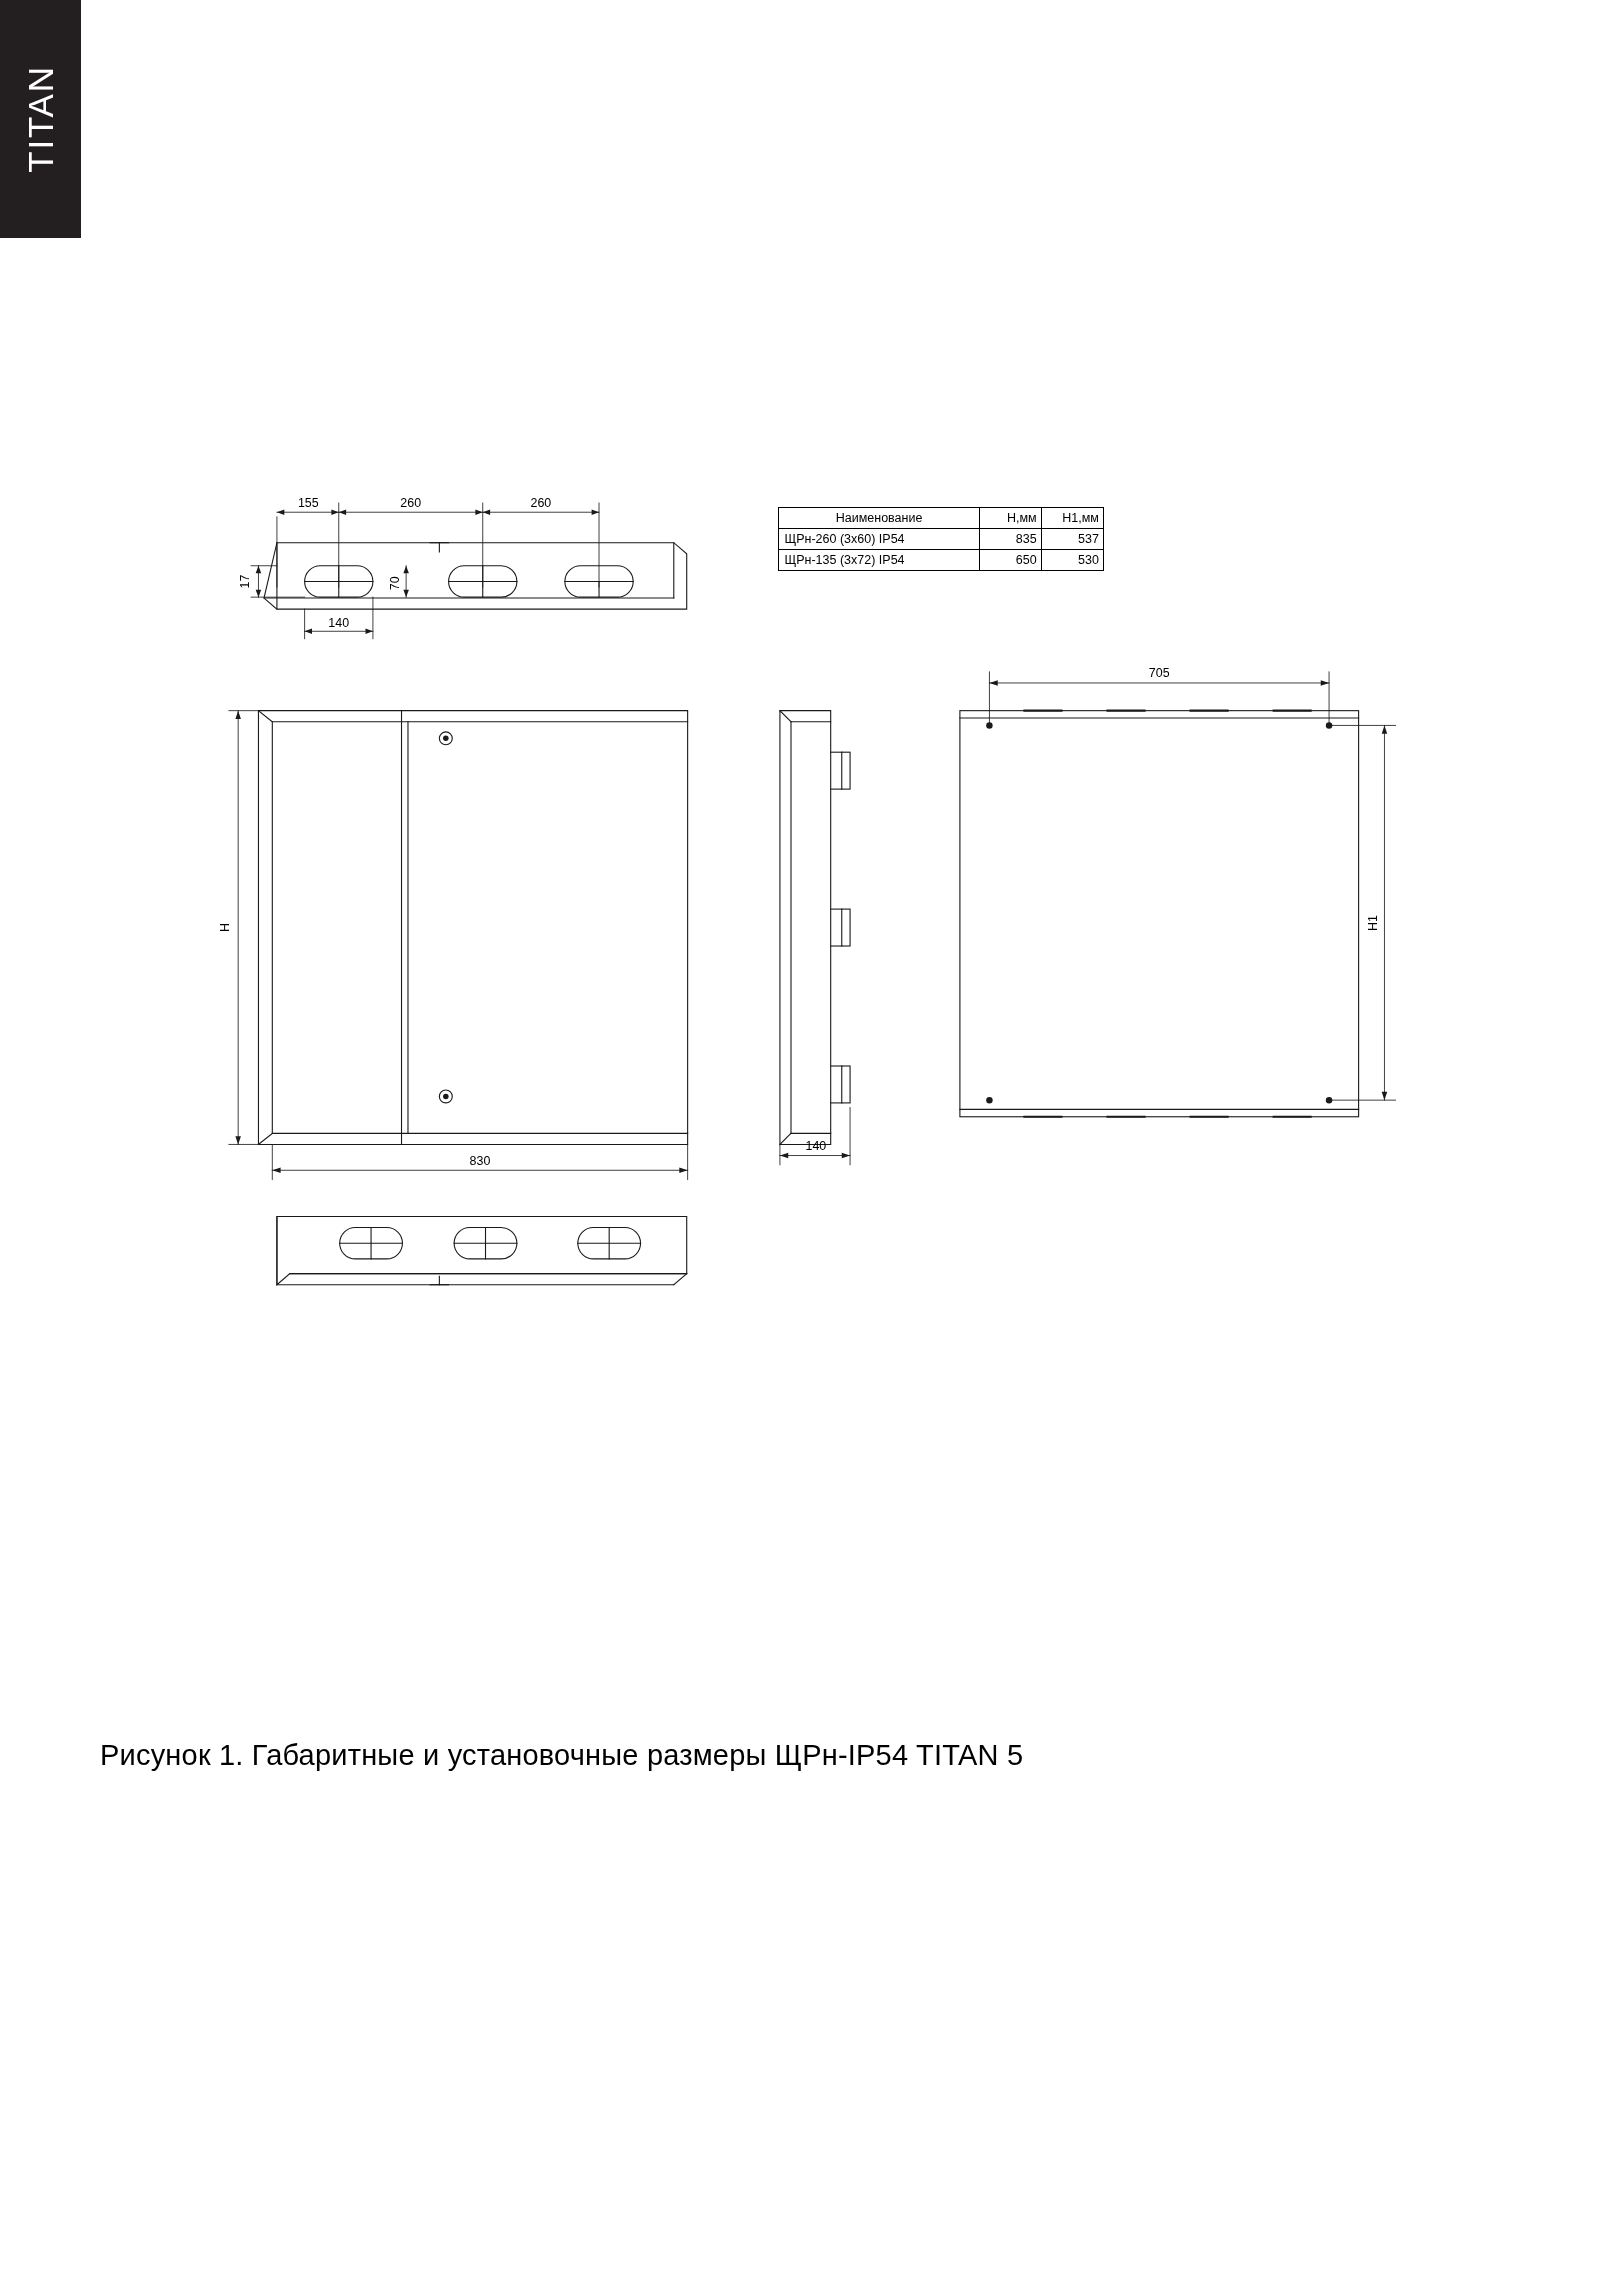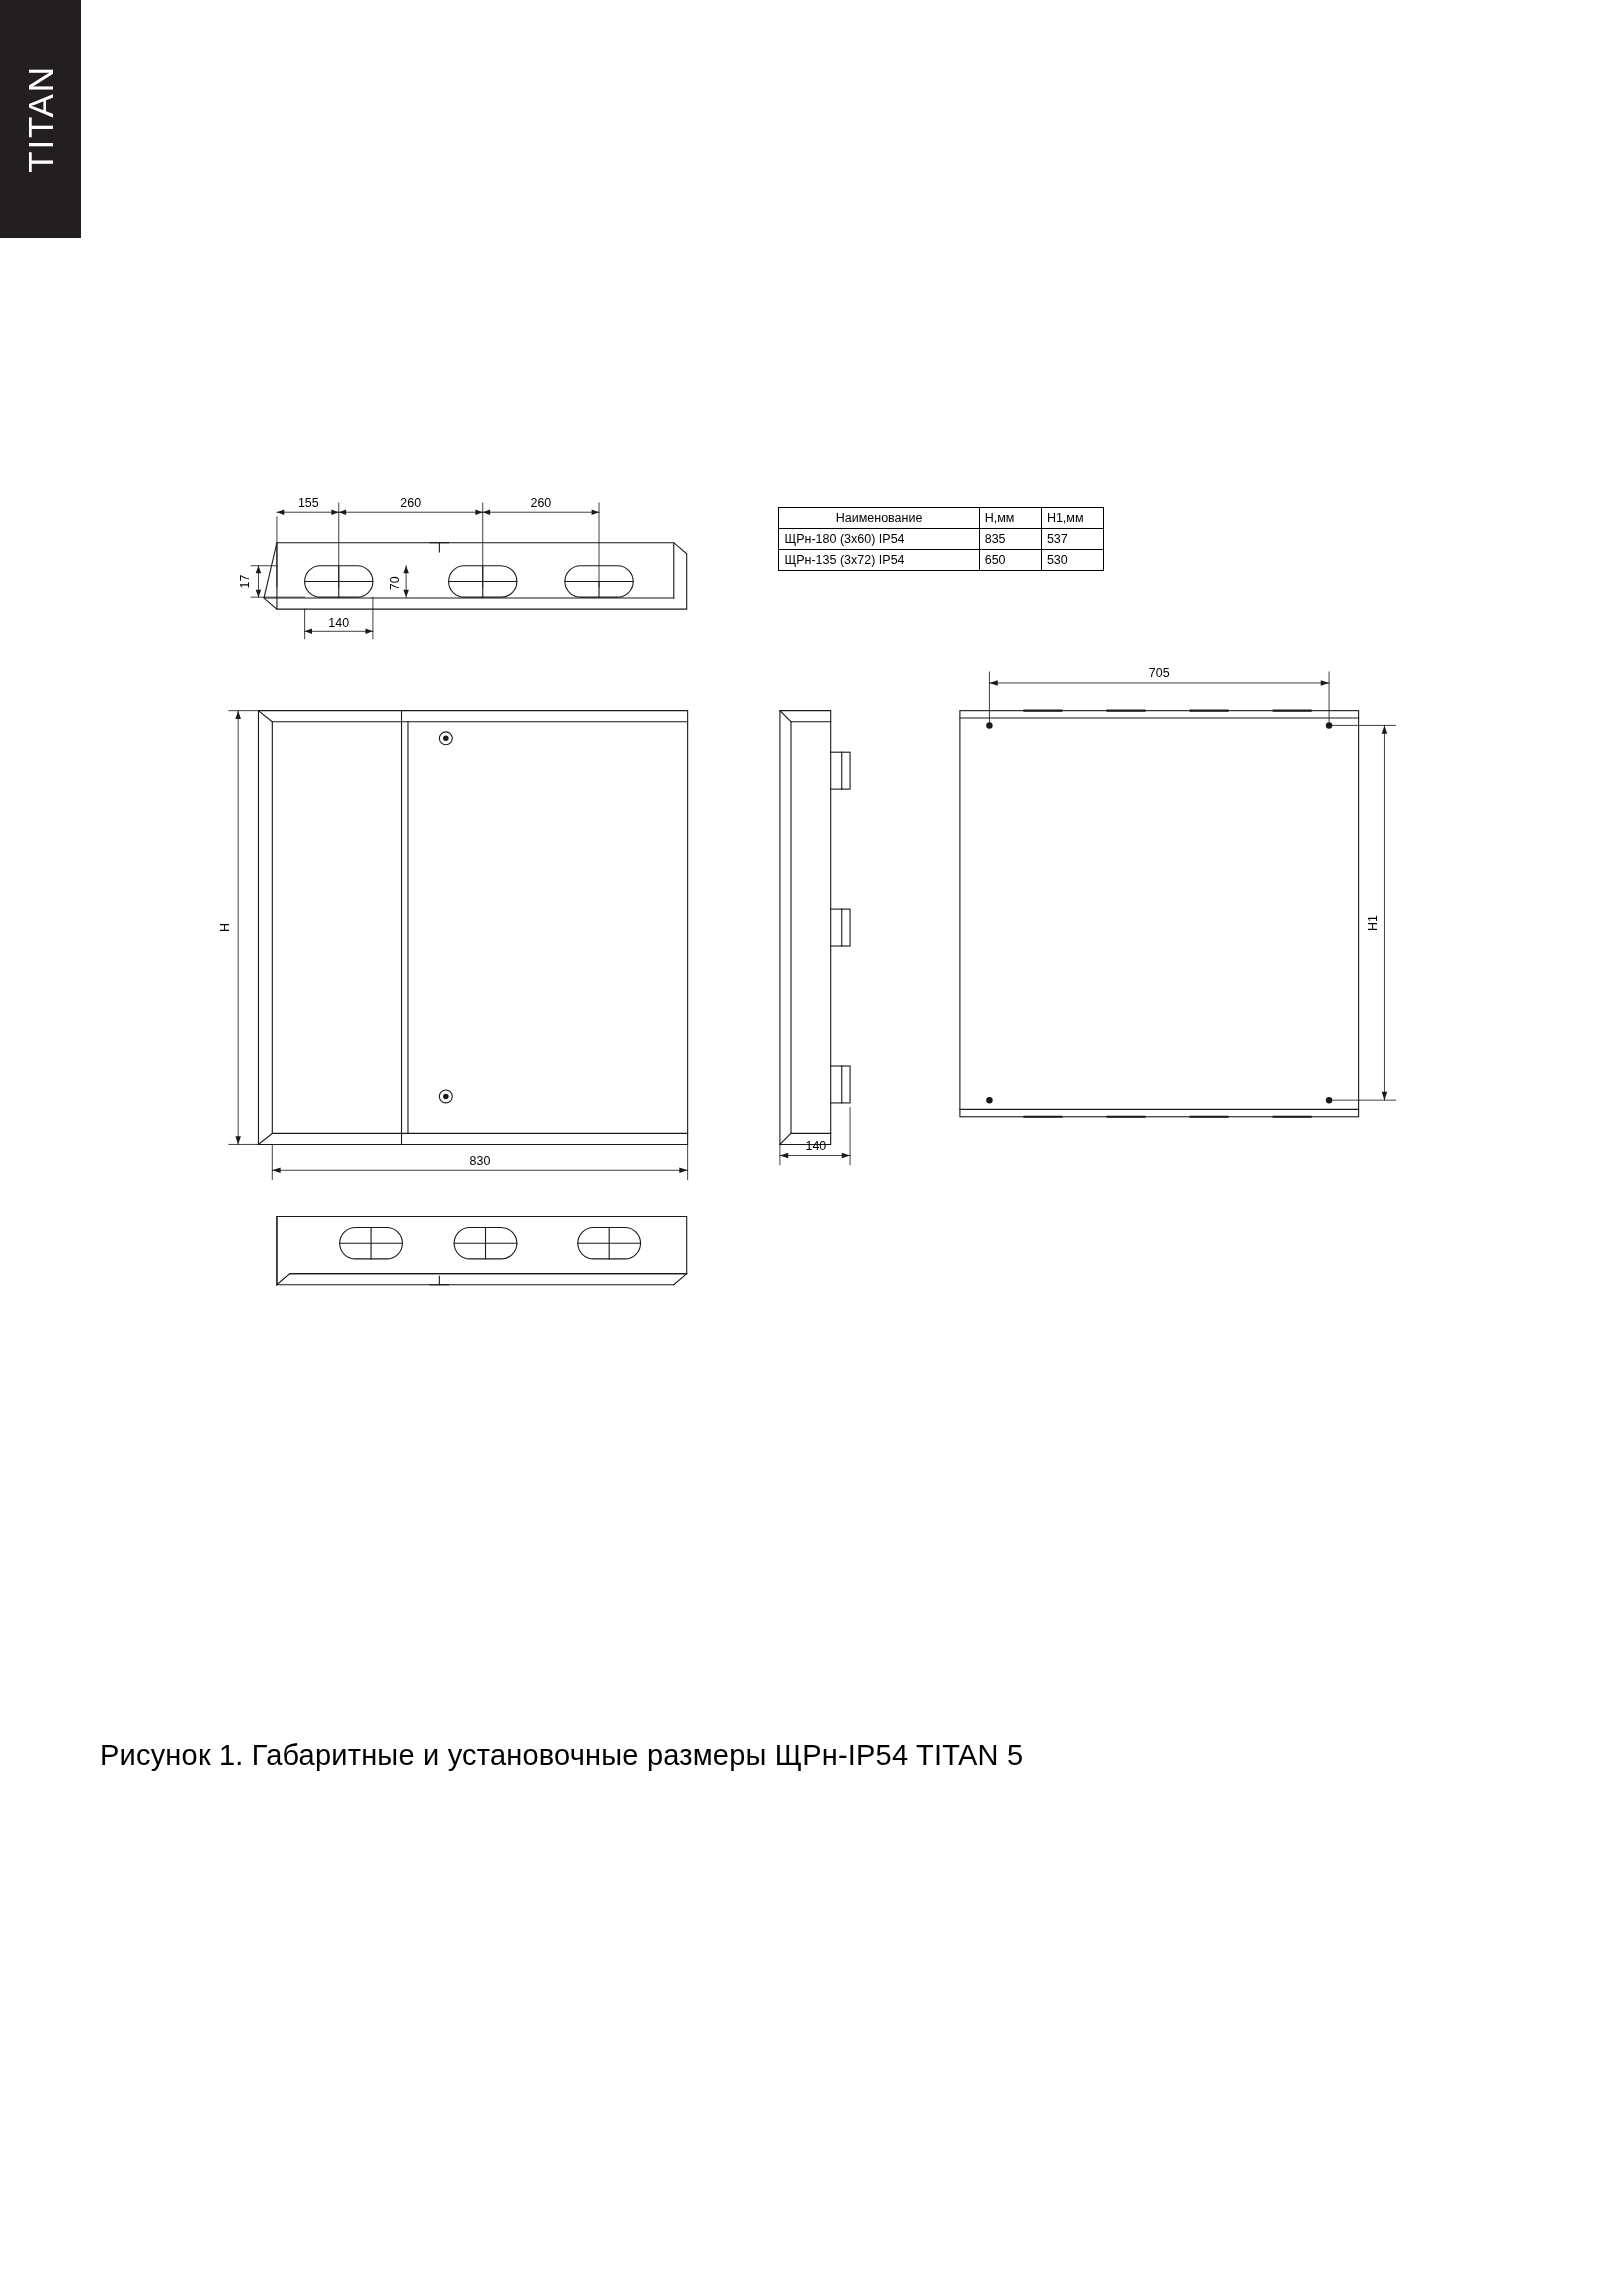--- a/index.html
+++ b/index.html
@@ -71,21 +71,21 @@
     top: 507px;
     border-collapse: collapse;
     font-size: 12.5px;
     font-family: "Liberation Sans", sans-serif;
     color: #000;
   }
   #spec-table th, #spec-table td {
     border: 0.9px solid #000;
     padding: 2.8px 4.6px;
     font-weight: normal;
-    text-align: left;
+    text-align: right;
     line-height: 1.15;
   }
   #spec-table th.name-col, #spec-table td.name-col {
     width: 190px;
     text-align: center;
   }
   #spec-table td.name-col {
     text-align: left;
     padding-left: 5.5px;
   }
@@ -304,21 +304,21 @@
 <table id="spec-table">
   <thead>
     <tr>
       <th class="name-col">Наименование</th>
       <th class="num-col">H,мм</th>
       <th class="num-col">H1,мм</th>
     </tr>
   </thead>
   <tbody>
     <tr>
-      <td class="name-col">ЩРн-180 (3х60) IP54</td>
+      <td class="name-col">ЩРн-260 (3х60) IP54</td>
       <td class="num-col">835</td>
       <td class="num-col">537</td>
     </tr>
     <tr>
       <td class="name-col">ЩРн-135 (3х72) IP54</td>
       <td class="num-col">650</td>
       <td class="num-col">530</td>
     </tr>
   </tbody>
 </table>

